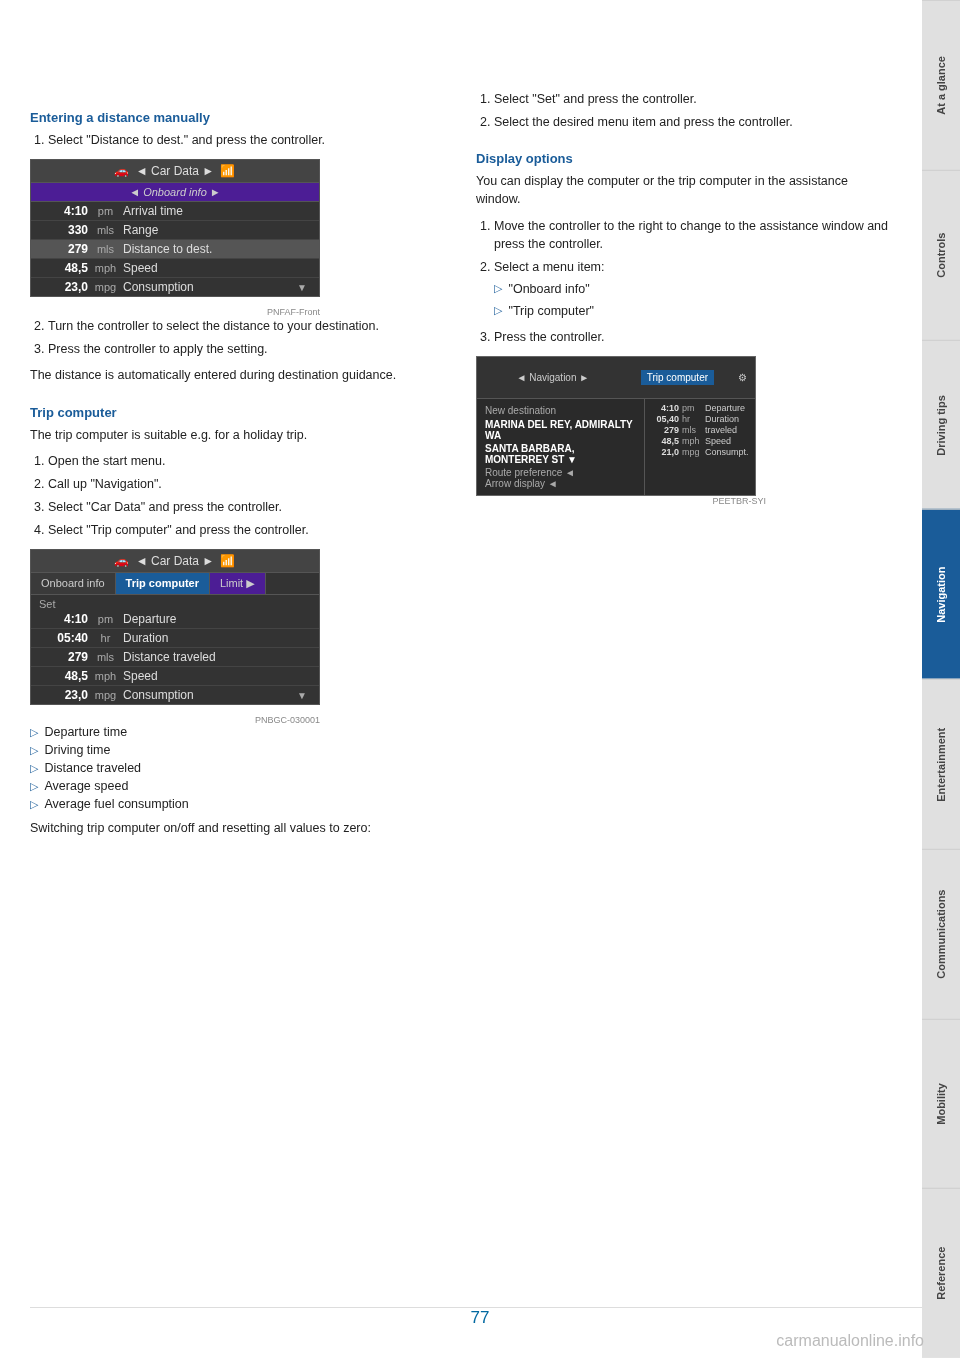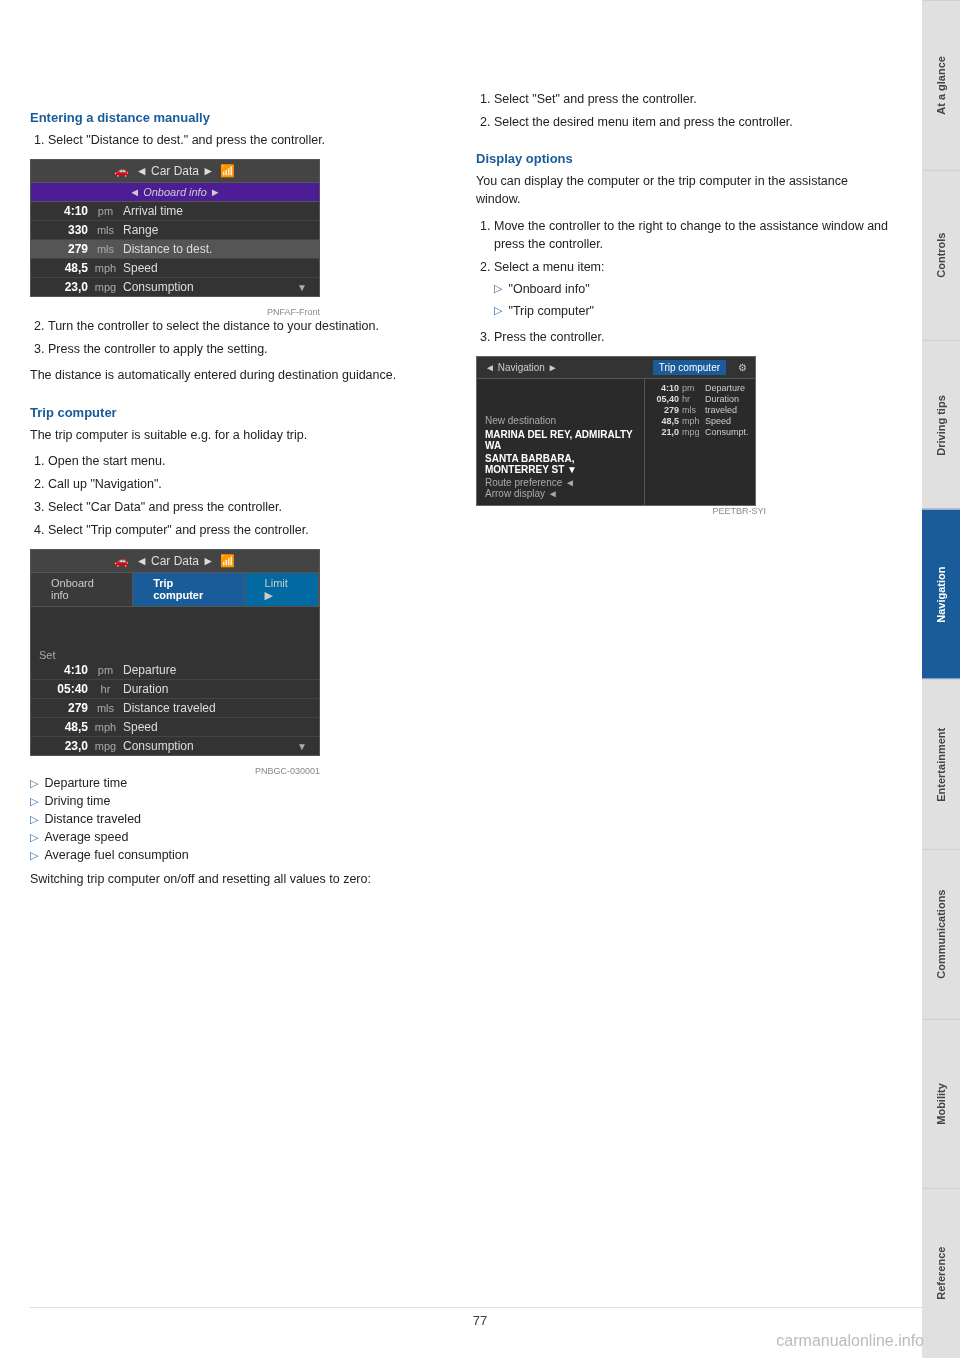--- a/index.html
+++ b/index.html
@@ -179,70 +179,70 @@
       margin: 10px 0;
       color: #fff;
       font-size: 12px;
       width: 290px;
     }
     .trip-tabs {
       display: flex;
       border-bottom: 1px solid #555;
     }
     .trip-tab {
-      padding: 4px 20px;
+      padding: 4px 10px;
       font-size: 11px;
       color: #ccc;
       background: #3a3a3a;
       cursor: pointer;
       border-right: 1px solid #555;
     }
     .trip-tab.active {
       background: #1a5c99;
       color: #fff;
       font-weight: bold;
     }
     .trip-tab.limit {
-      background: #0369a1;
+      background: #4c1d95;
       color: #ccc;
     }
 
     
     .nav-screenshot {
       width: 280px;
       background: #2a2a2a;
       border: 1px solid #666;
       margin-top: 10px;
       font-size: 10px;
       color: #ddd;
     }
     .nav-screenshot-header {
       background: #333;
       display: flex;
       align-items: center;
-      padding: 3px 8px;
+      padding: 13px 8px;
       font-size: 10px;
       color: #ccc;
       border-bottom: 1px solid #555;
-      gap: 8px;
+      gap: 20px;
+      text-align: center;
     }
     .nav-section {
       display: flex;
     }
     .nav-left {
       flex: 1;
       padding: 6px 8px;
       border-right: 1px solid #555;
       font-size: 10px;
     }
     .nav-left .nav-title {
       font-size: 10px;
       color: #aaa;
       margin-bottom: 3px;
-      margin-top: 30px;
     }
     .nav-left .nav-dest {
       font-size: 10px;
       color: #fff;
       font-weight: bold;
       margin-bottom: 2px;
     }
     .nav-left .nav-link {
       font-size: 10px;
       color: #aaa;
@@ -271,22 +271,22 @@
       flex: 1;
       color: #ccc;
     }
 
     
     .page-number {
       position: absolute;
       bottom: 30px;
       left: 50%;
       transform: translateX(-50%);
-      font-size: 13px;
-      color: #404040;
+      font-size: 17px;
+      color: #0369a1;
     }
 
     
     .watermark {
       position: absolute;
       bottom: 8px;
       right: 36px;
       font-size: 16px;
       color: #bbb;
     }
@@ -409,21 +409,21 @@
       <div class="car-data-header">
         <span>🚗</span>
         <span>◄  Car Data  ►</span>
         <span>📶</span>
       </div>
       <div class="trip-tabs">
         <div class="trip-tab">Onboard info</div>
         <div class="trip-tab active">Trip computer</div>
         <div class="trip-tab limit">Limit ▶</div>
       </div>
-      <div style="display:flex; align-items:center; padding: 3px 8px 0 8px; font-size:11px; color:#aaa;margin-top:39px;">
+      <div style="display:flex; align-items:center; padding: 3px 8px 0 8px; font-size:11px; color:#aaa;">
         <span>Set</span>
       </div>
       <div class="car-data-row">
         <span class="val">4:10</span>
         <span class="unit">pm</span>
         <span class="label">Departure</span>
       </div>
       <div class="car-data-row">
         <span class="val">05:40</span>
         <span class="unit">hr</span>

